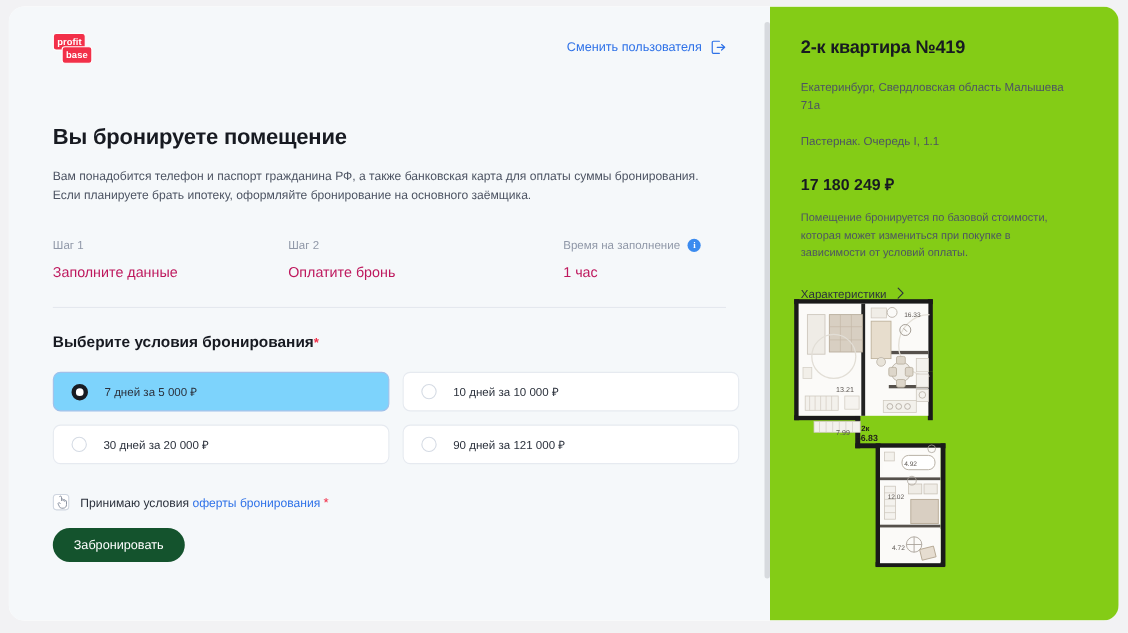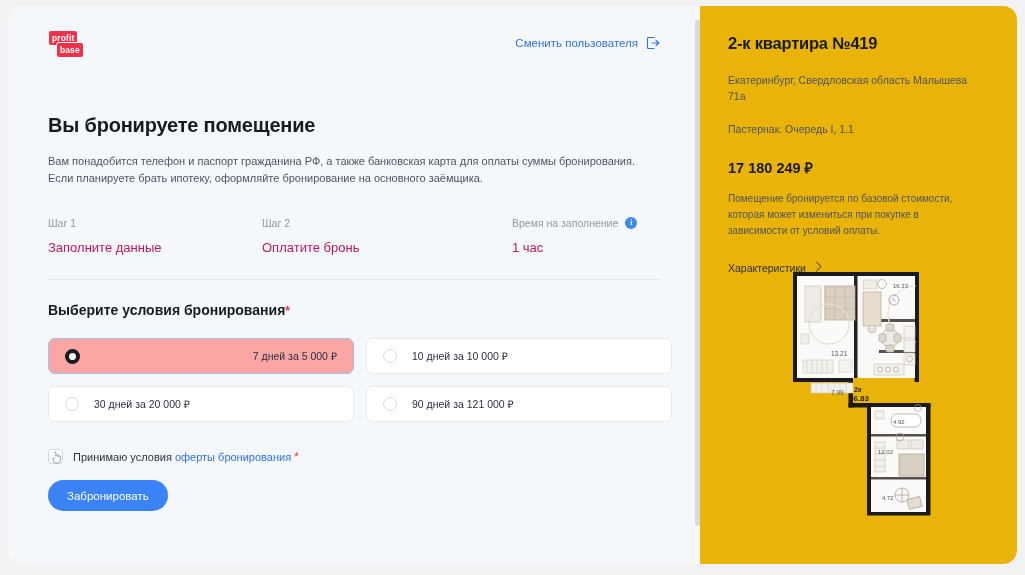--- a/index.html
+++ b/index.html
@@ -154,22 +154,21 @@
     border-radius: 7px;
     background: #ffffff;
     display: flex;
     align-items: center;
     padding: 0 16px;
     box-sizing: border-box;
     cursor: pointer;
   }
   .opt.selected {
     border-color: #9fc0ea;
-    background: #fca5a5;
-    justify-content: space-between;
+    background: #7dd3fc;
   }
   .radio {
     width: 14px; height: 14px;
     border-radius: 50%;
     border: 1px solid #d5dbe4;
     background: #fff;
     box-sizing: border-box;
     flex: 0 0 auto;
   }
   .opt.selected .radio {
@@ -210,21 +209,21 @@
     color: #2b313c;
   }
   .agree-text a { color: #2f72e8; text-decoration: none; }
 
   .submit {
     margin-top: 16px;
     height: 31px;
     padding: 0 19px;
     border: none;
     border-radius: 16px;
-    background: #3b82f6;
+    background: #14532d;
     color: #ffffff;
     font-size: 11.5px;
     font-family: "Liberation Sans", sans-serif;
     cursor: pointer;
     display: inline-flex;
     align-items: center;
   }
 
   
   .scroll-strip {
@@ -233,21 +232,21 @@
     width: 5px; height: 506px;
     background: #d7dade;
     border-radius: 3px;
   }
 
   
   .right-pane {
     position: relative;
     flex: 1;
     height: 100%;
-    background: #eab308;
+    background: #84cc16;
     box-sizing: border-box;
     padding: 28px 28px 0 28px;
   }
   h2.unit-title {
     font-size: 16.5px;
     font-weight: bold;
     color: #171a21;
     margin: 0;
     letter-spacing: -.2px;
   }
@@ -285,21 +284,21 @@
     align-items: center;
     gap: 9px;
     cursor: pointer;
   }
 
   .plan-wrap {
     position: absolute;
     left: 0; right: 0;
     top: 258px;
     display: flex;
-    justify-content: center;
+    justify-content: flex-start;
   }
   .plan-svg { display: block; }
 </style>
 </head>
 <body>
 
 <div class="page">
   <div class="app-card">
 
     <div class="left-pane">

